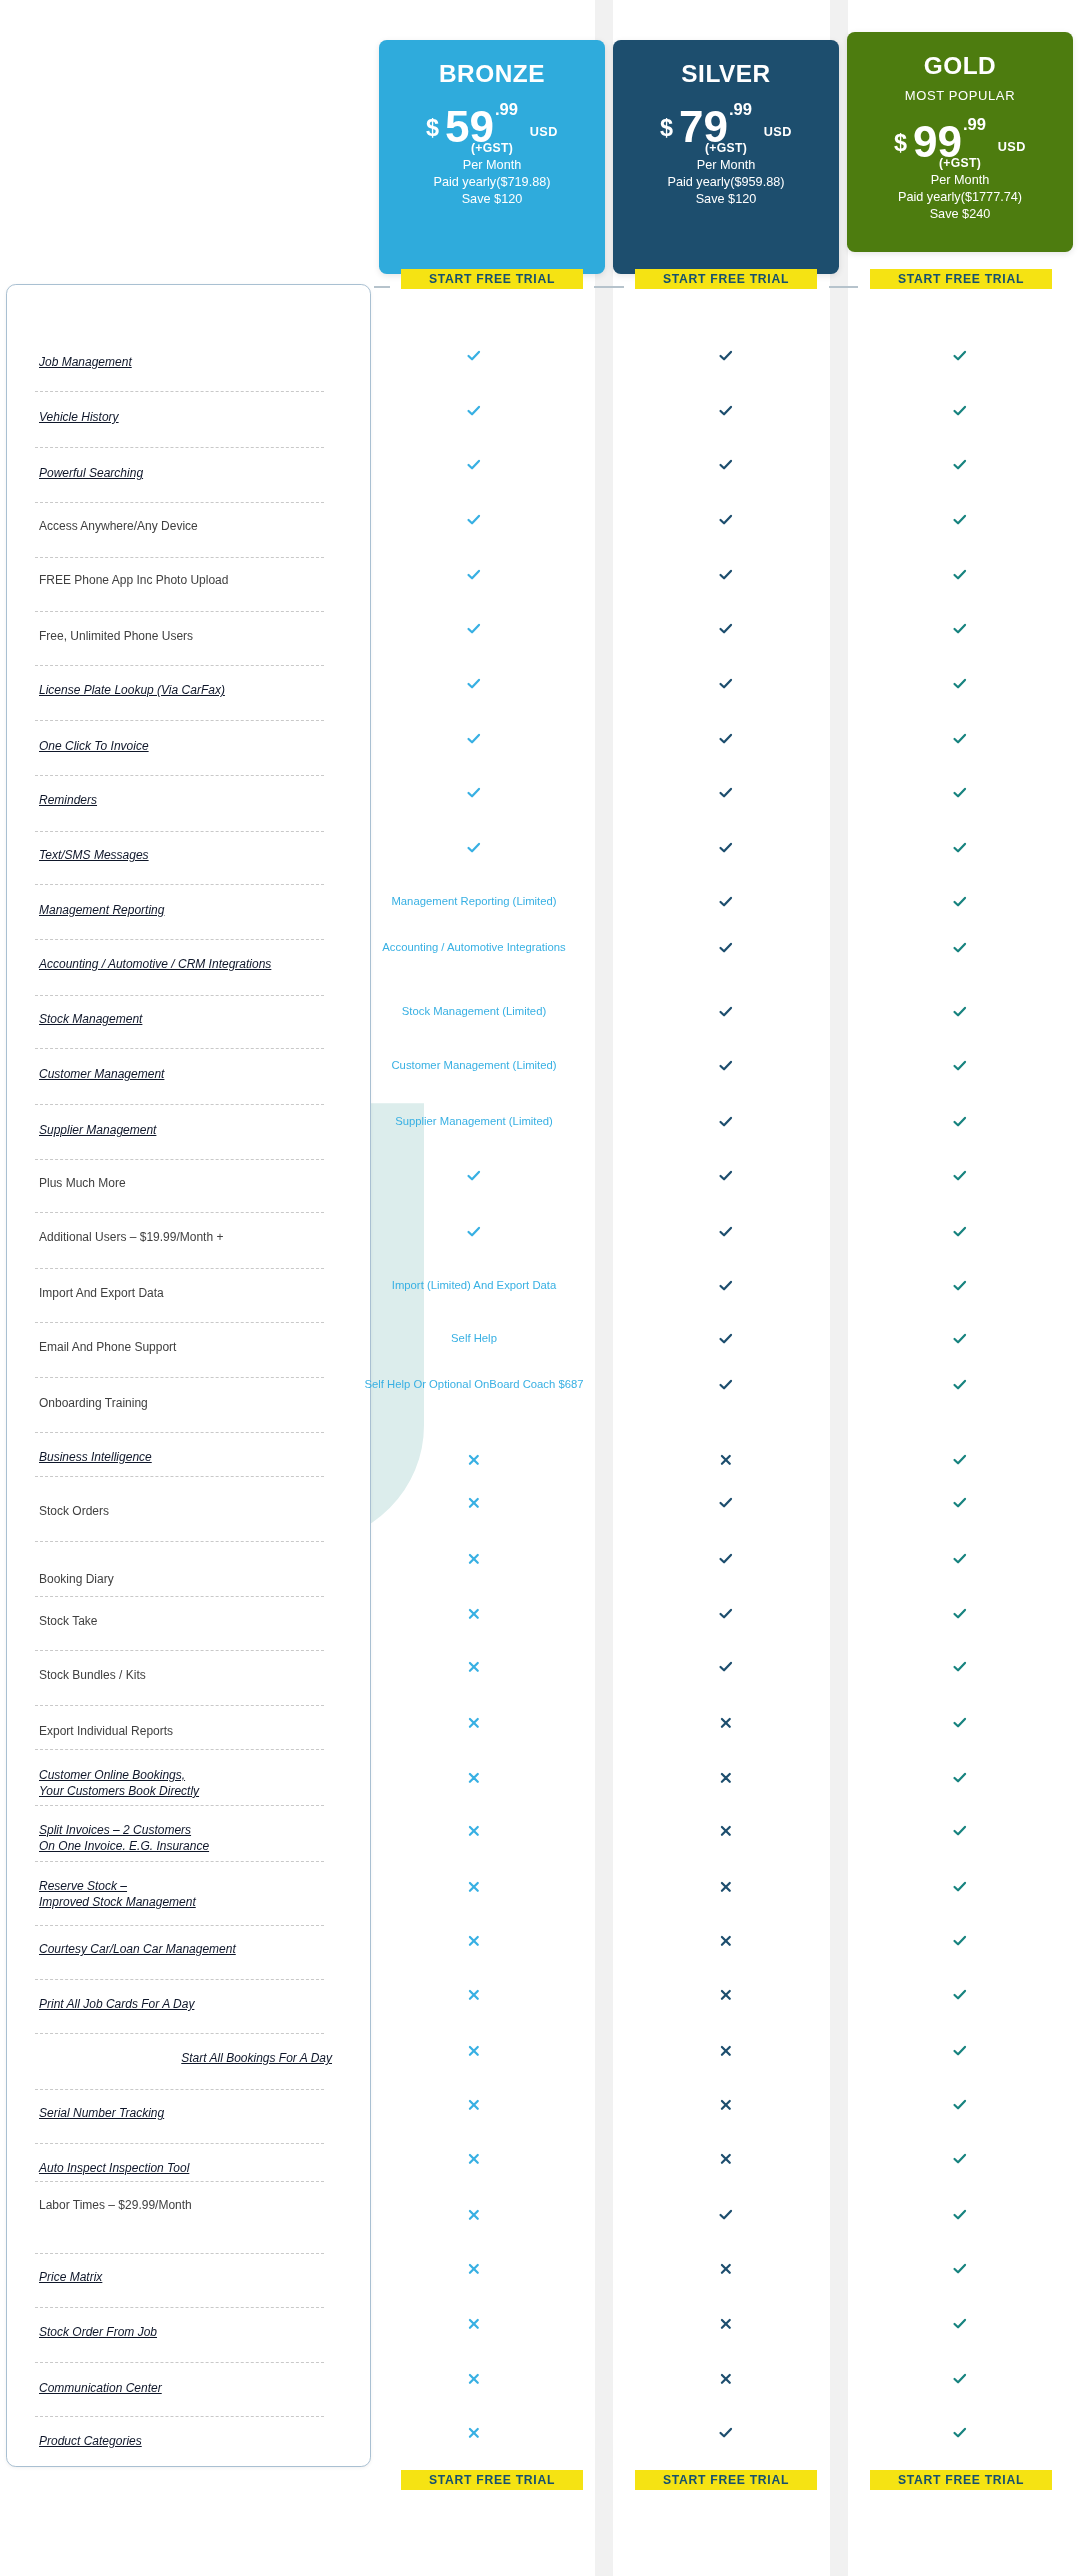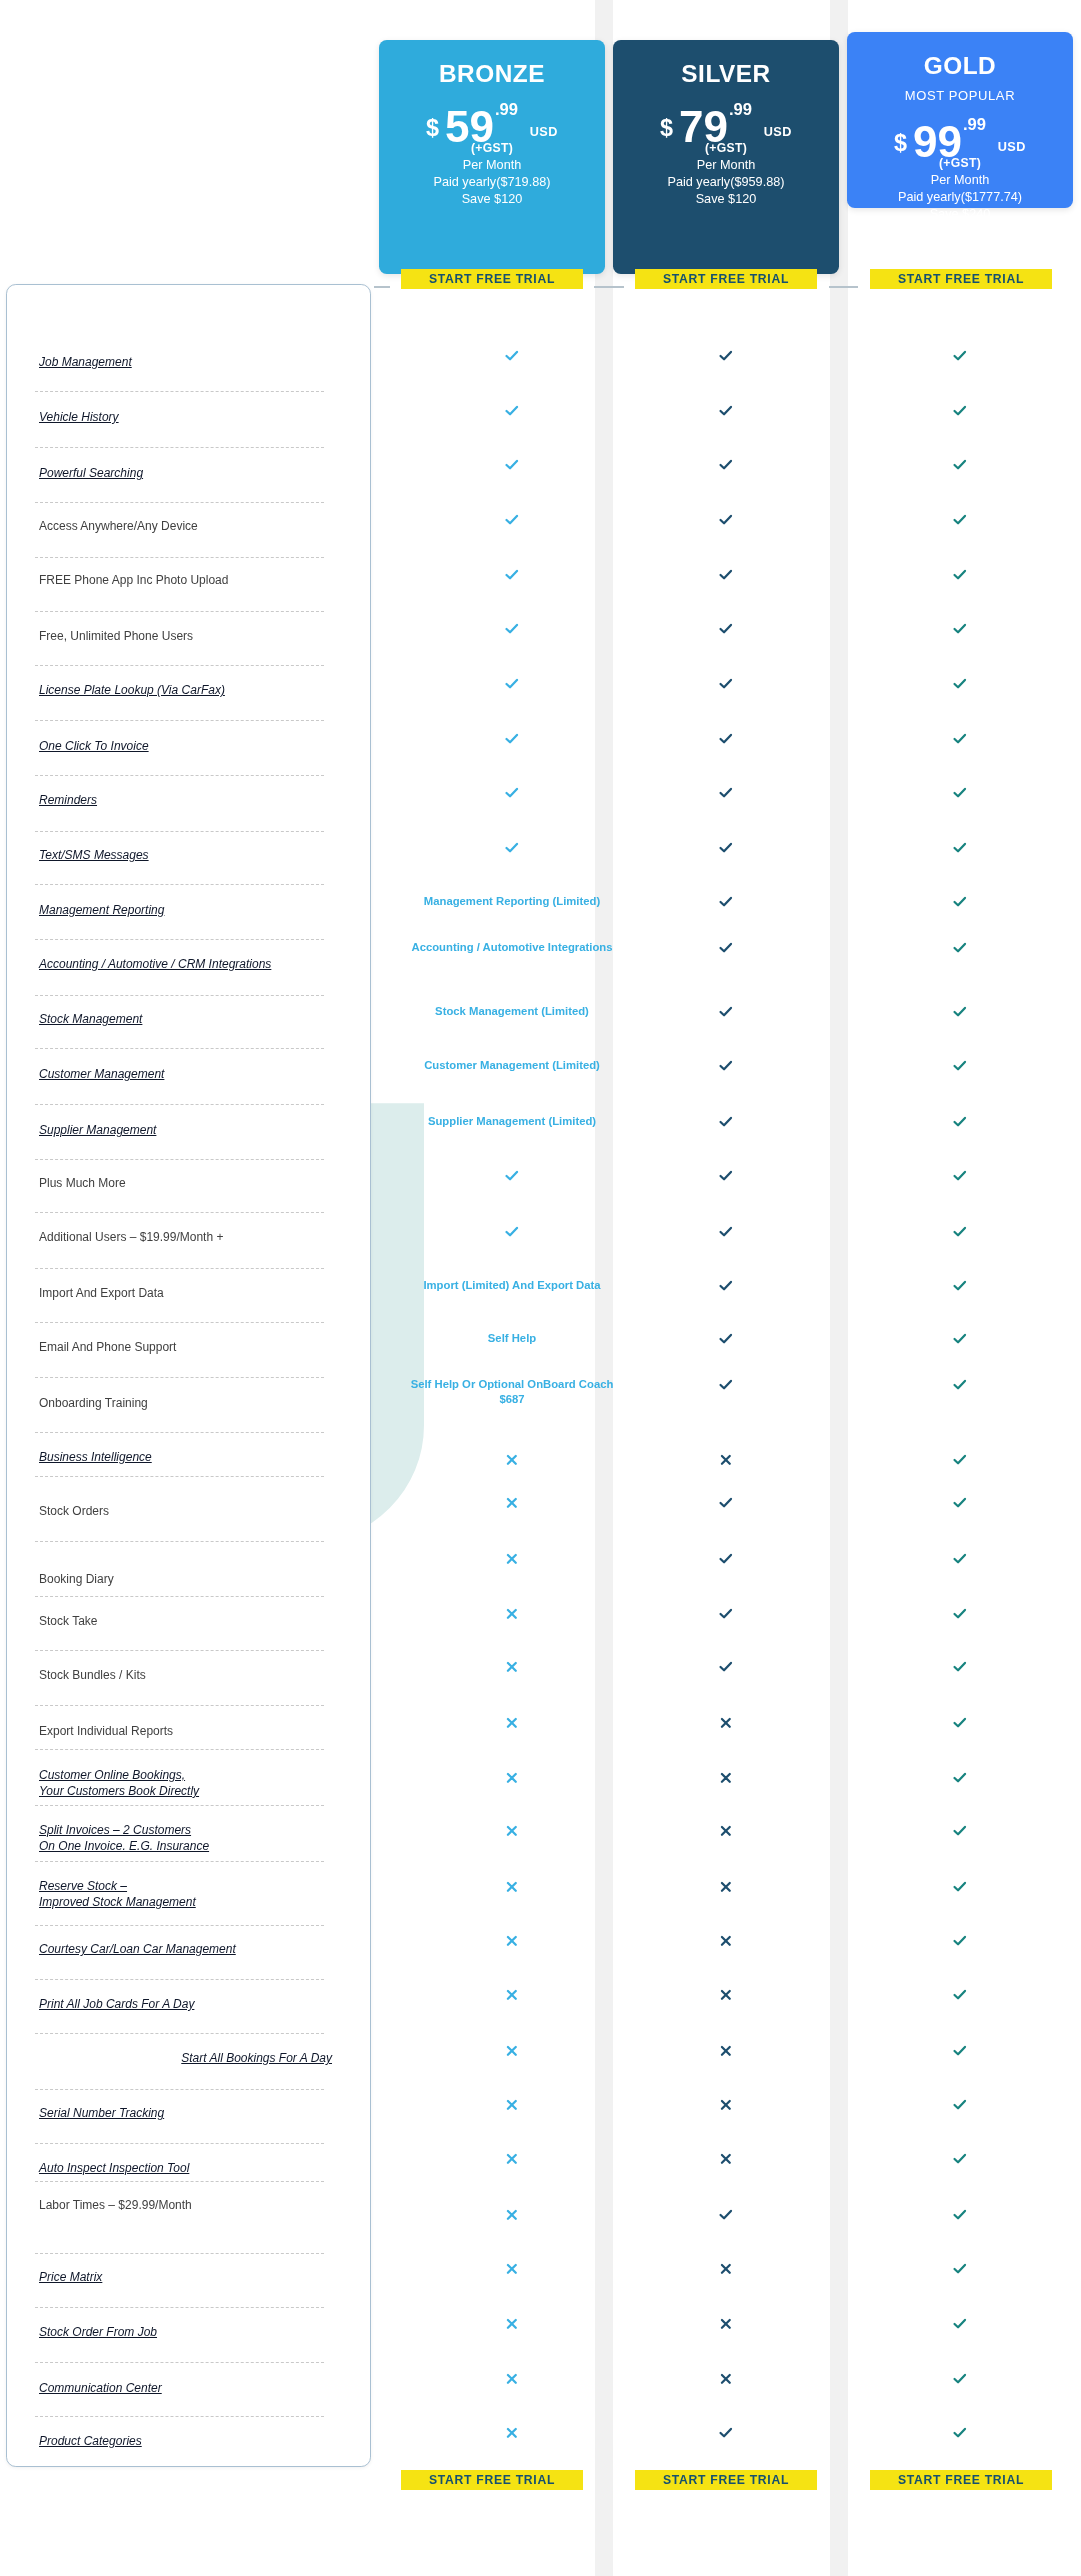--- a/index.html
+++ b/index.html
@@ -27,21 +27,21 @@
     top: 11.7px;
     width: 226px;
     border-radius: 7.8px;
     color: #ffffff;
     text-align: center;
     padding: 21.5px 7.8px 13.7px 7.8px;
     box-shadow: 0 2px 6.8px rgba(0,0,0,.10);
   }
   .plan-bronze { left: 379px; background: #2fabdc; height: 234px; }
   .plan-silver { left: 613px; background: #1d4e6e; height: 234px; }
-  .plan-gold   { left: 847px; background: #3b82f6; height: 176px; top: 3.9px; }
+  .plan-gold   { left: 847px; background: #4d7c0f; height: 220px; top: 3.9px; }
 
   .plan-name {
     font-size: 24.4px; font-weight: bold; letter-spacing: 0.5px;
     line-height: 1.1;
   }
   .plan-tagline { font-size: 13px; letter-spacing: 0.6px; margin-top: 7.8px; }
 
   .price-row {
     display: flex; align-items: flex-start; justify-content: center;
     margin-top: 13.7px; position: relative; height: 47px;
@@ -124,21 +124,21 @@
     border-top: 1px dashed #c9c9c9;
   }
 
   .cell {
     position: absolute;
     width: 226px;
     text-align: center;
     font-size: 11.3px;
     line-height: 1.32;
   }
-  .cell-bronze { left: 399px; color: #38b0e3; font-weight: bold; }
+  .cell-bronze { left: 361px; color: #38b0e3; }
   .cell-silver { left: 613px; color: #1d4e6e; }
   .cell-gold   { left: 847px; color: #17837f; }
 
   svg.tick { display: inline-block; vertical-align: middle; }
 </style>
 </head>
 <body>
 
 <svg class="watermark" viewBox="0 0 330 560" xmlns="http://www.w3.org/2000/svg">
   <path d="M250 0 h80 v330 a120 120 0 0 1 -120 120 h-60 a120 120 0 0 1 -120 -120 v-10 h80 v10 a40 40 0 0 0 40 40 h60 a40 40 0 0 0 40 -40 z" fill="#dcedec"></path>

